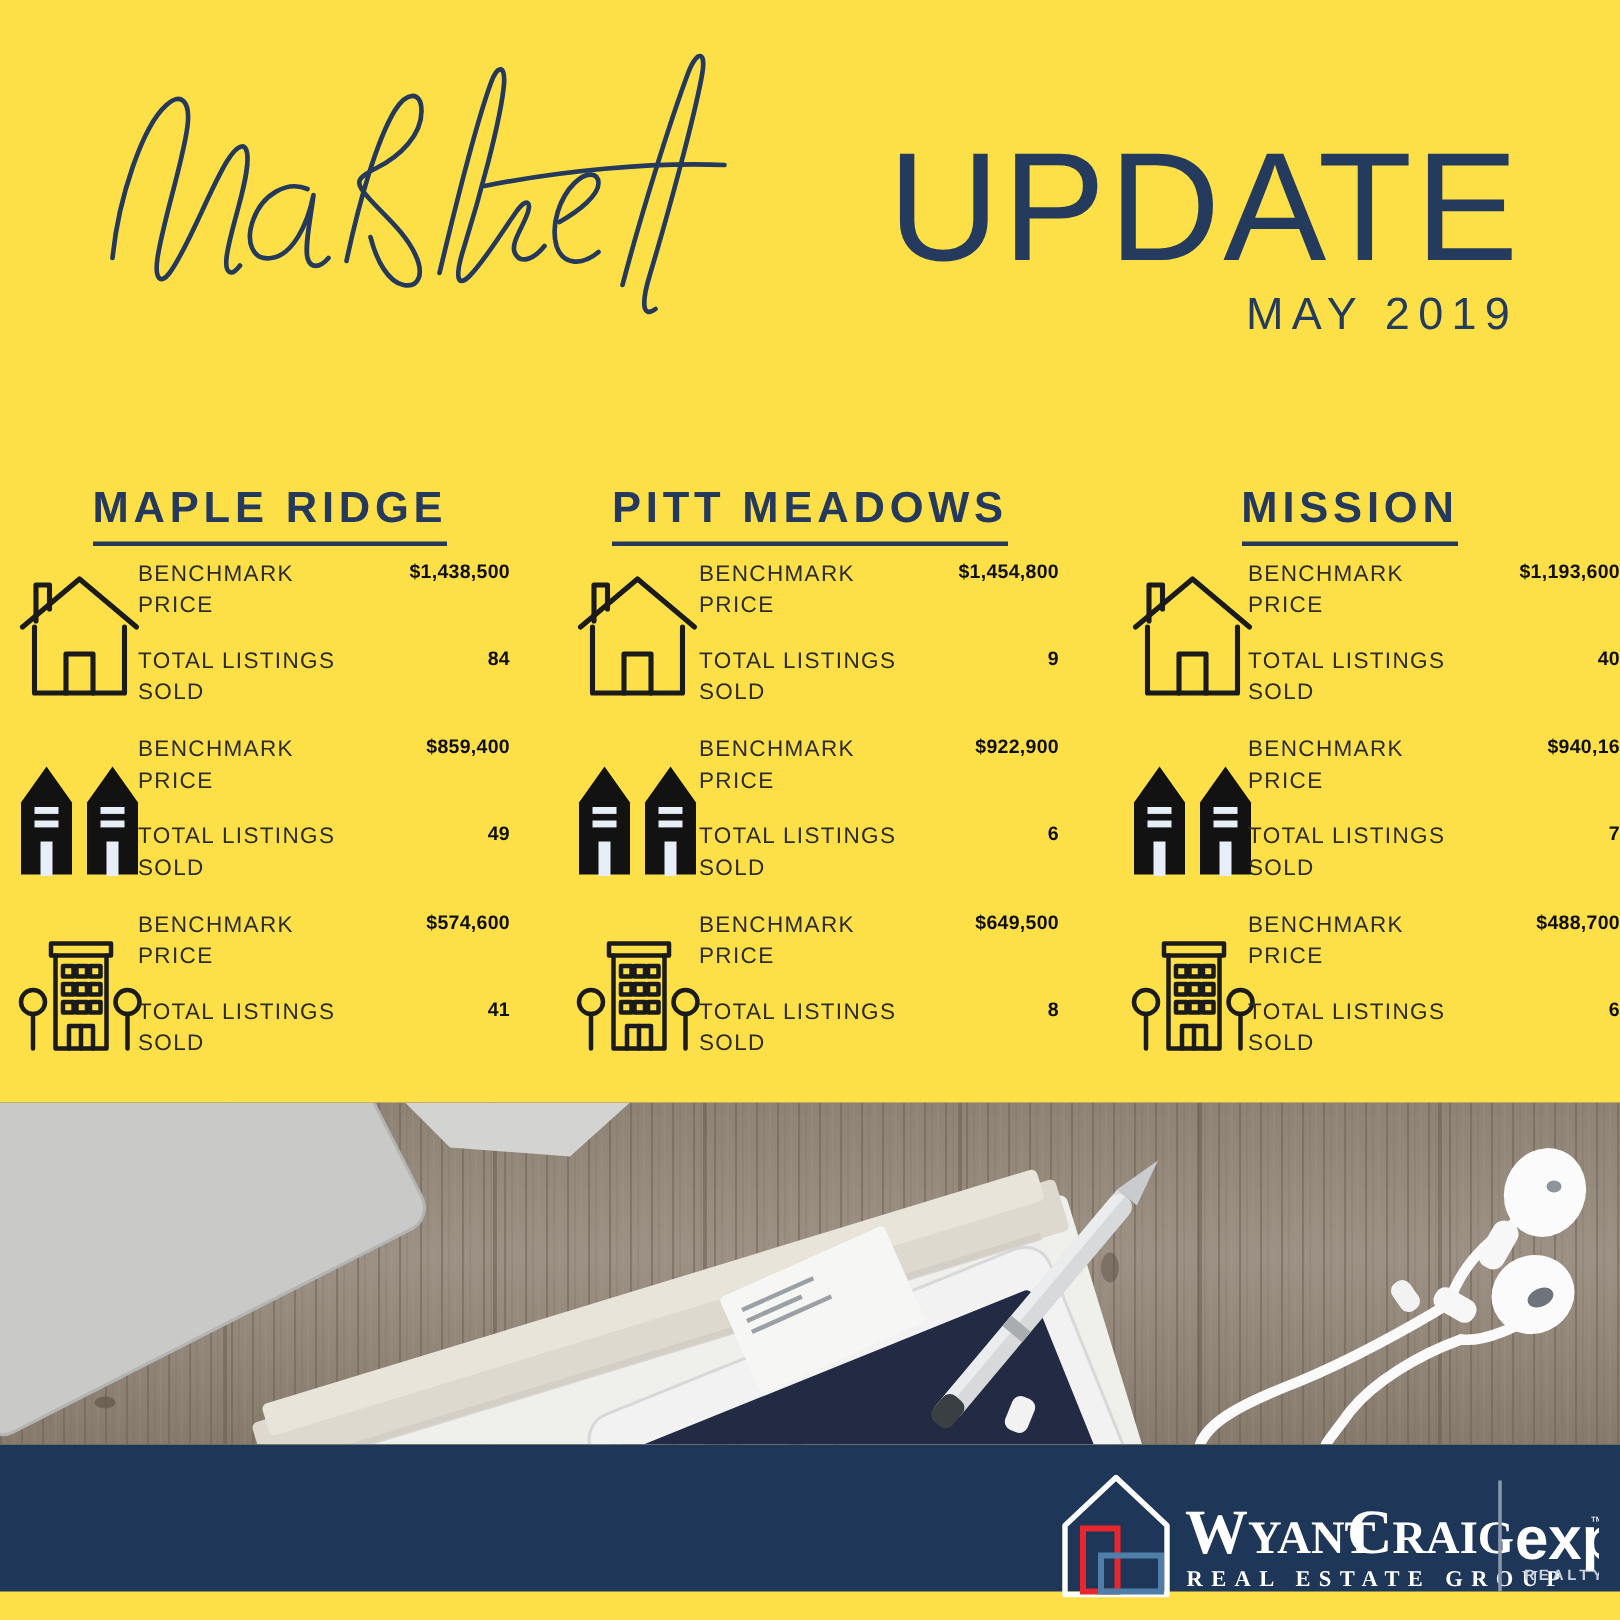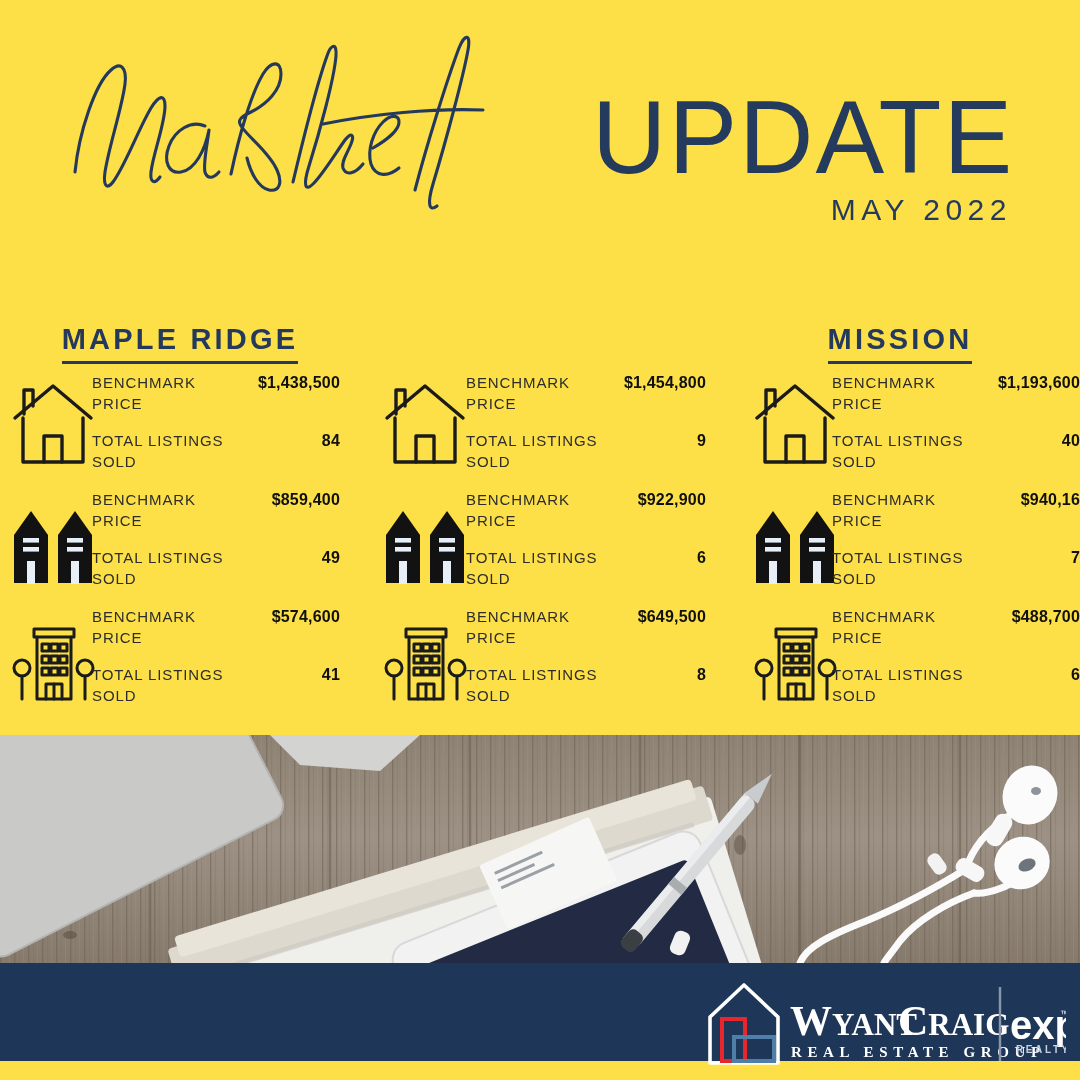--- a/index.html
+++ b/index.html
@@ -69,21 +69,21 @@
   .row-a{top:2px;}
   .row-b{top:60px;}
 
   .lbl{
     position:absolute;left:0;top:0;width:150px;
     font-size:15px;font-weight:400;letter-spacing:0.9px;
     color:#2c2c2c;line-height:1.42;
   }
   .val{
     position:absolute;right:0;top:0;
-    font-size:16px;font-weight:700;letter-spacing:0.2px;
+    font-size:13px;font-weight:700;letter-spacing:0.2px;
     color:#101010;line-height:1.35;white-space:nowrap;
   }
 
   
   .photo{position:absolute;left:0;top:735px;width:1080px;height:228px;overflow:hidden;background:#8b7f6f;}
   .photo svg{display:block;width:1080px;height:228px;}
 
   
   .footer{position:absolute;left:0;top:963px;width:1080px;height:98px;background:#1e3758;}
   .logo{position:absolute;left:676px;top:10px;width:390px;height:98px;}
@@ -111,21 +111,21 @@
           <path d="M318 126 C332 118 344 108 344 100 C344 93 336 92 328 100 C318 110 312 128 316 142 C320 154 332 156 344 146"></path>
 
           <path d="M360 168 C372 122 392 58 404 26 C410 11 416 12 413 28 C408 56 390 122 378 162 C372 182 374 190 382 184"></path>
 
           <path d="M268 102 C318 92 378 86 428 88"></path>
         </g>
       </svg>
     </div>
 
     <div class="update-word">UPDATE</div>
-    <div class="month-year">MAY 2022</div>
+    <div class="month-year">MAY 2019</div>
   </div>
 
   <div class="cols">
 
     <div class="col col-0">
       <div class="city">
         <span class="inner">MAPLE RIDGE</span>
       </div>
 
       <div class="ptype ptype-0">
@@ -211,20 +211,23 @@
           </div>
           <div class="row row-b">
             <span class="lbl">TOTAL LISTINGS SOLD</span>
             <span class="val">41</span>
           </div>
         </div>
       </div>
     </div>
 
     <div class="col col-1">
+      <div class="city">
+        <span class="inner">PITT MEADOWS</span>
+      </div>
 
       <div class="ptype ptype-0">
         <div class="icon">
           <svg viewBox="0 0 86 100" xmlns="http://www.w3.org/2000/svg">
             <g fill="none" stroke="#1b1b1b" stroke-width="3.4" stroke-linejoin="round" stroke-linecap="round">
               <path d="M5 44 L43 12 L81 44"></path>
               <path d="M14 40 L14 16 L23 16 L23 32"></path>
               <path d="M13 44 L13 88 L73 88 L73 44"></path>
               <path d="M34 88 L34 62 L52 62 L52 88"></path>
             </g>

